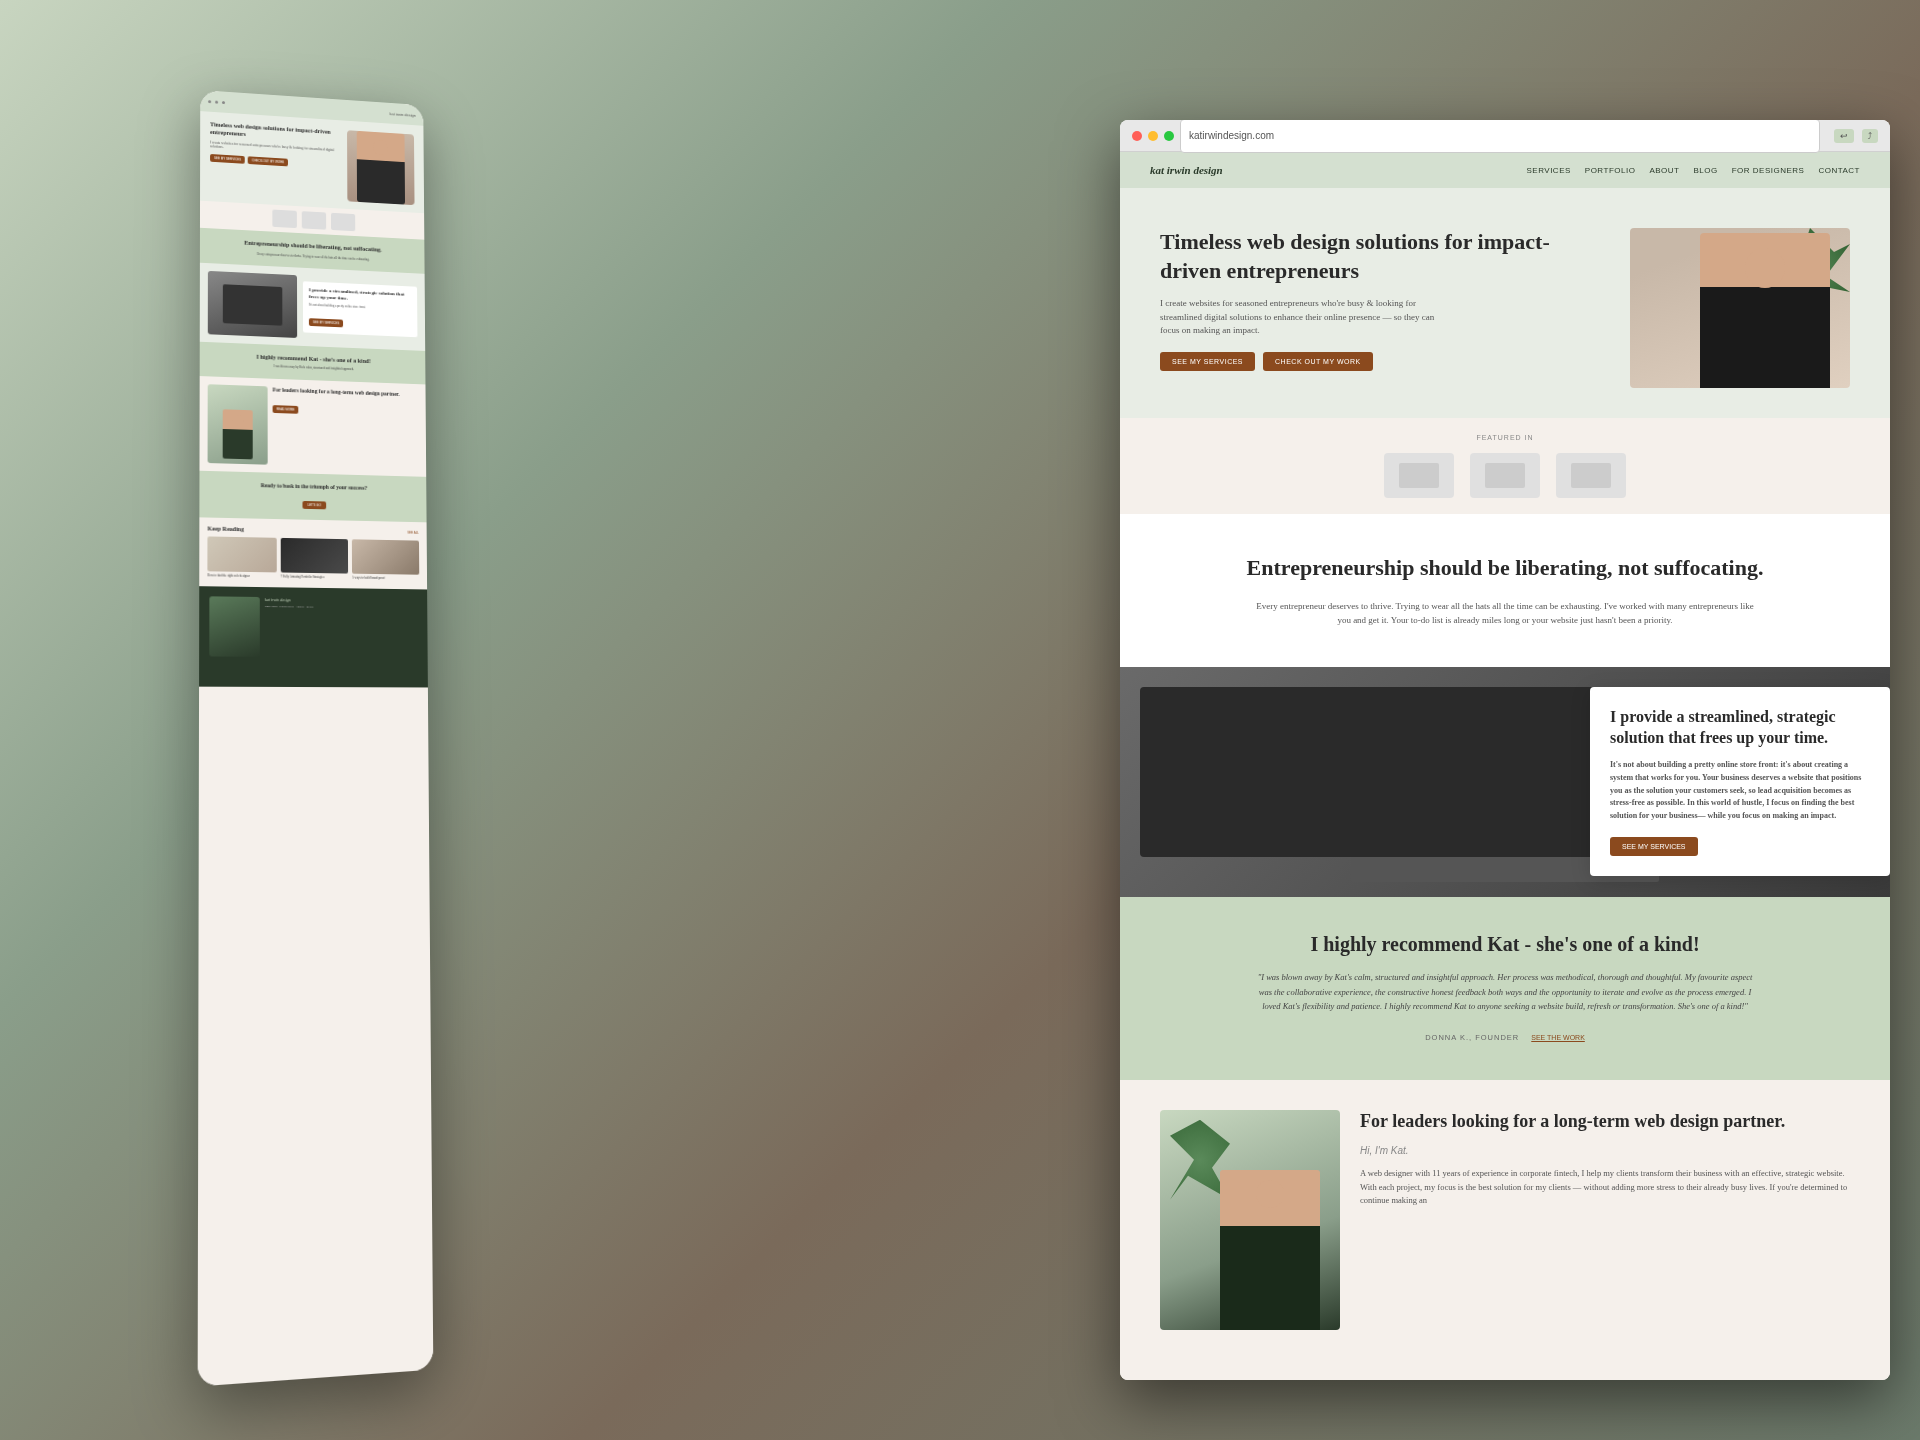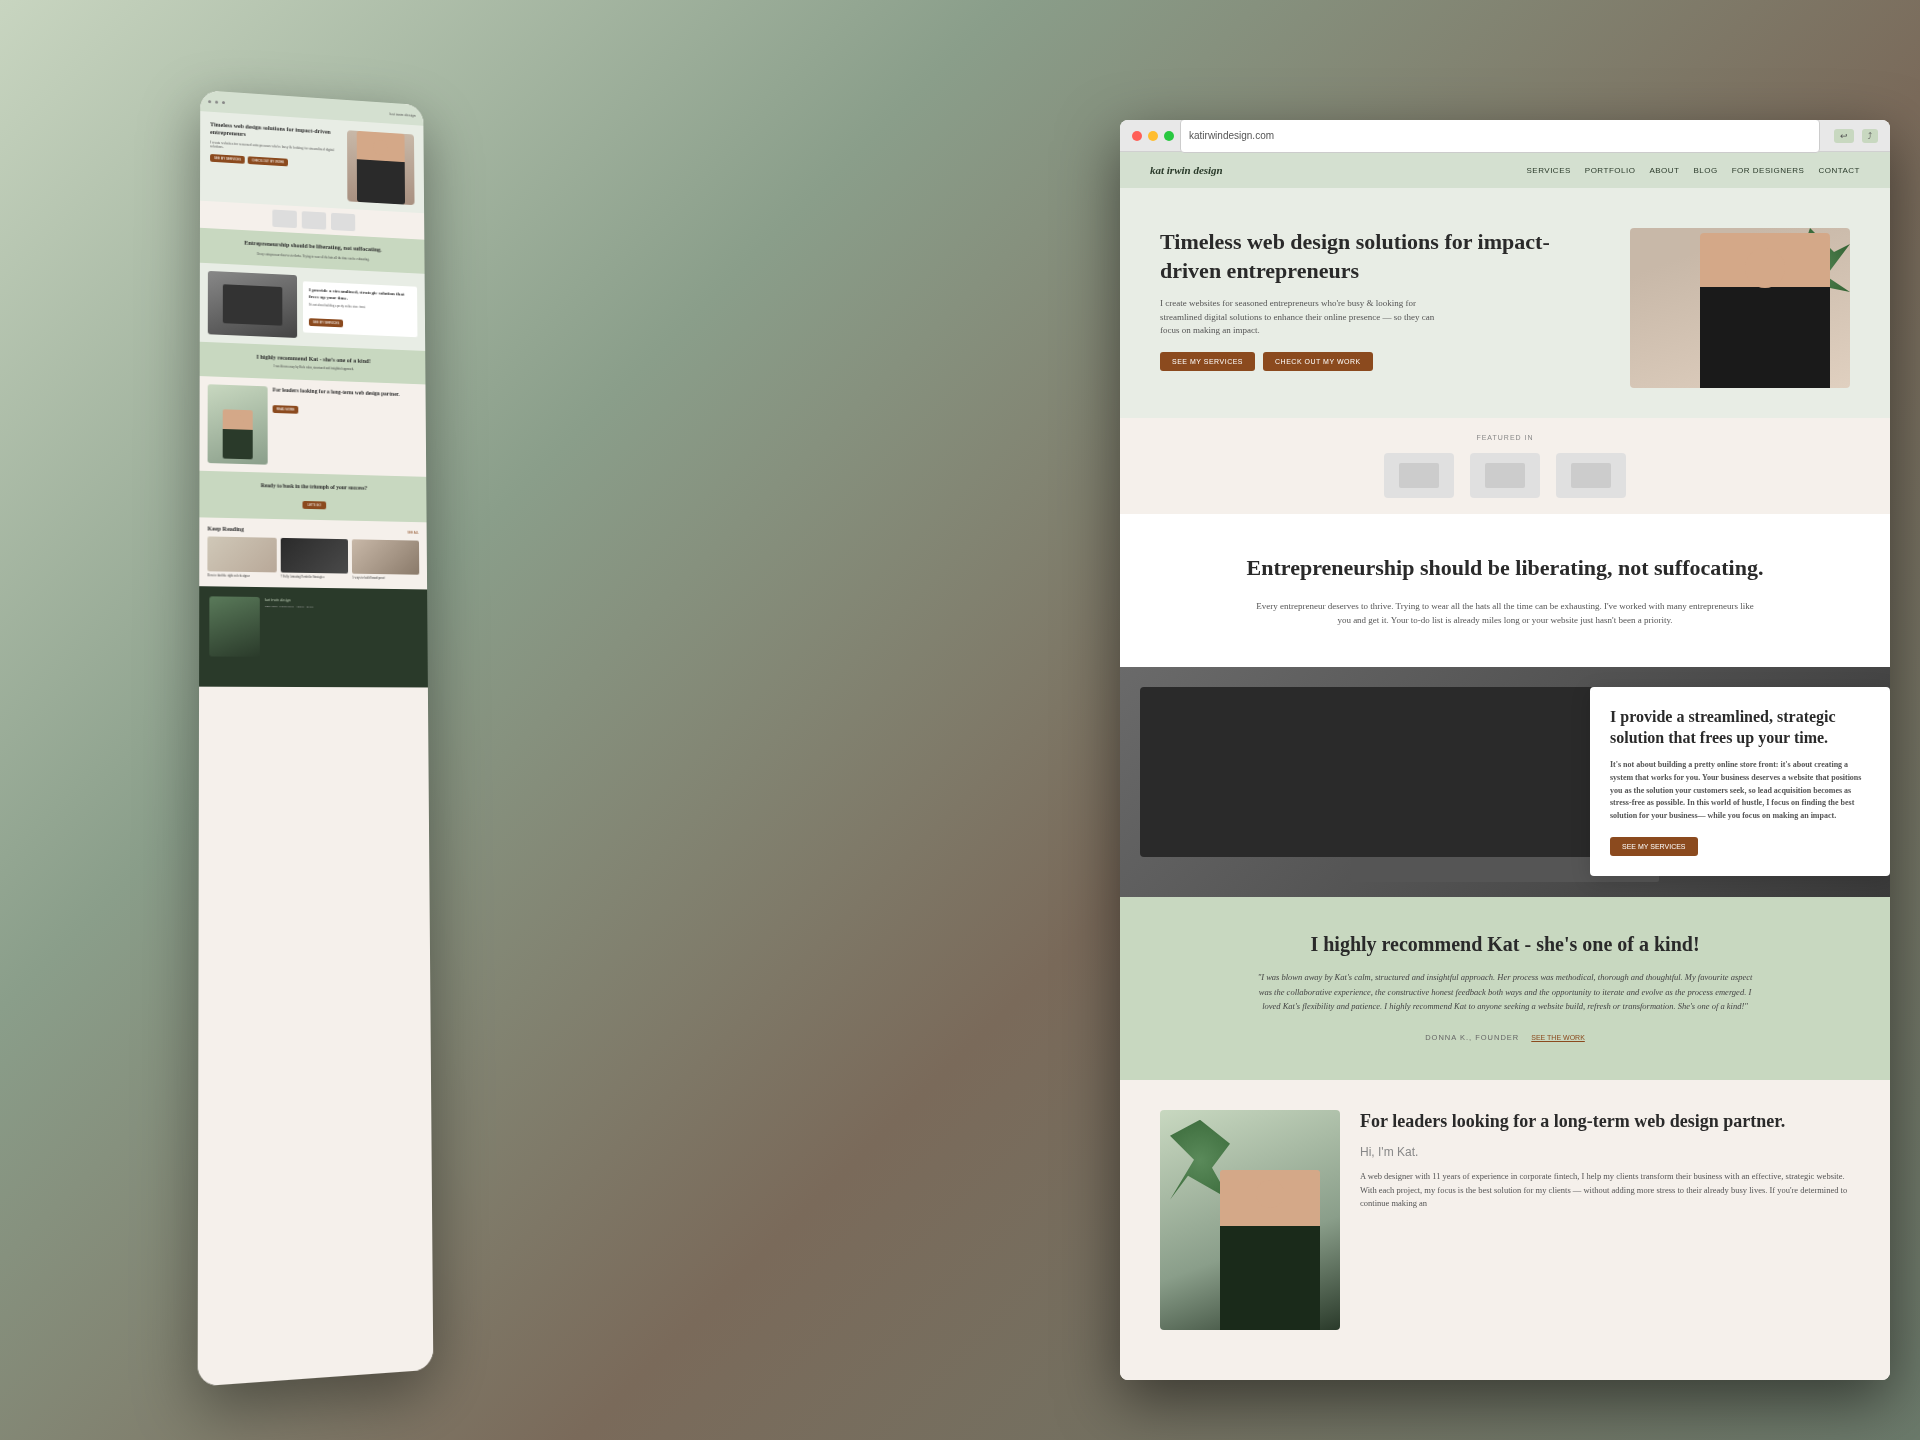--- a/index.html
+++ b/index.html
@@ -802,19 +802,19 @@
     </div>
 
     <div class="site-leaders">
       <div class="site-leaders-img">
         <div class="site-leaders-plant"></div>
         <div class="site-leaders-person"></div>
       </div>
       <div class="site-leaders-text">
         <h2>For leaders looking for a
 long-term web design partner.</h2>
-        <p style="font-size:12px;color:#888;font-family:sans-serif;margin-bottom:8px;">Hi, I'm Kat.</p>
+        <p style="font-size:10px;color:#888;font-family:sans-serif;margin-bottom:8px;font-style:italic;">Hi, I'm Kat.</p>
         <p>A web designer with 11 years of experience in corporate fintech, I help my clients transform their business with an effective, strategic website. With each project, my focus is the best solution for my clients — without adding more stress to their already busy lives. If you're determined to continue making an</p>
       </div>
     </div>
 
   </div>
 </div>
 
 </body></html>

